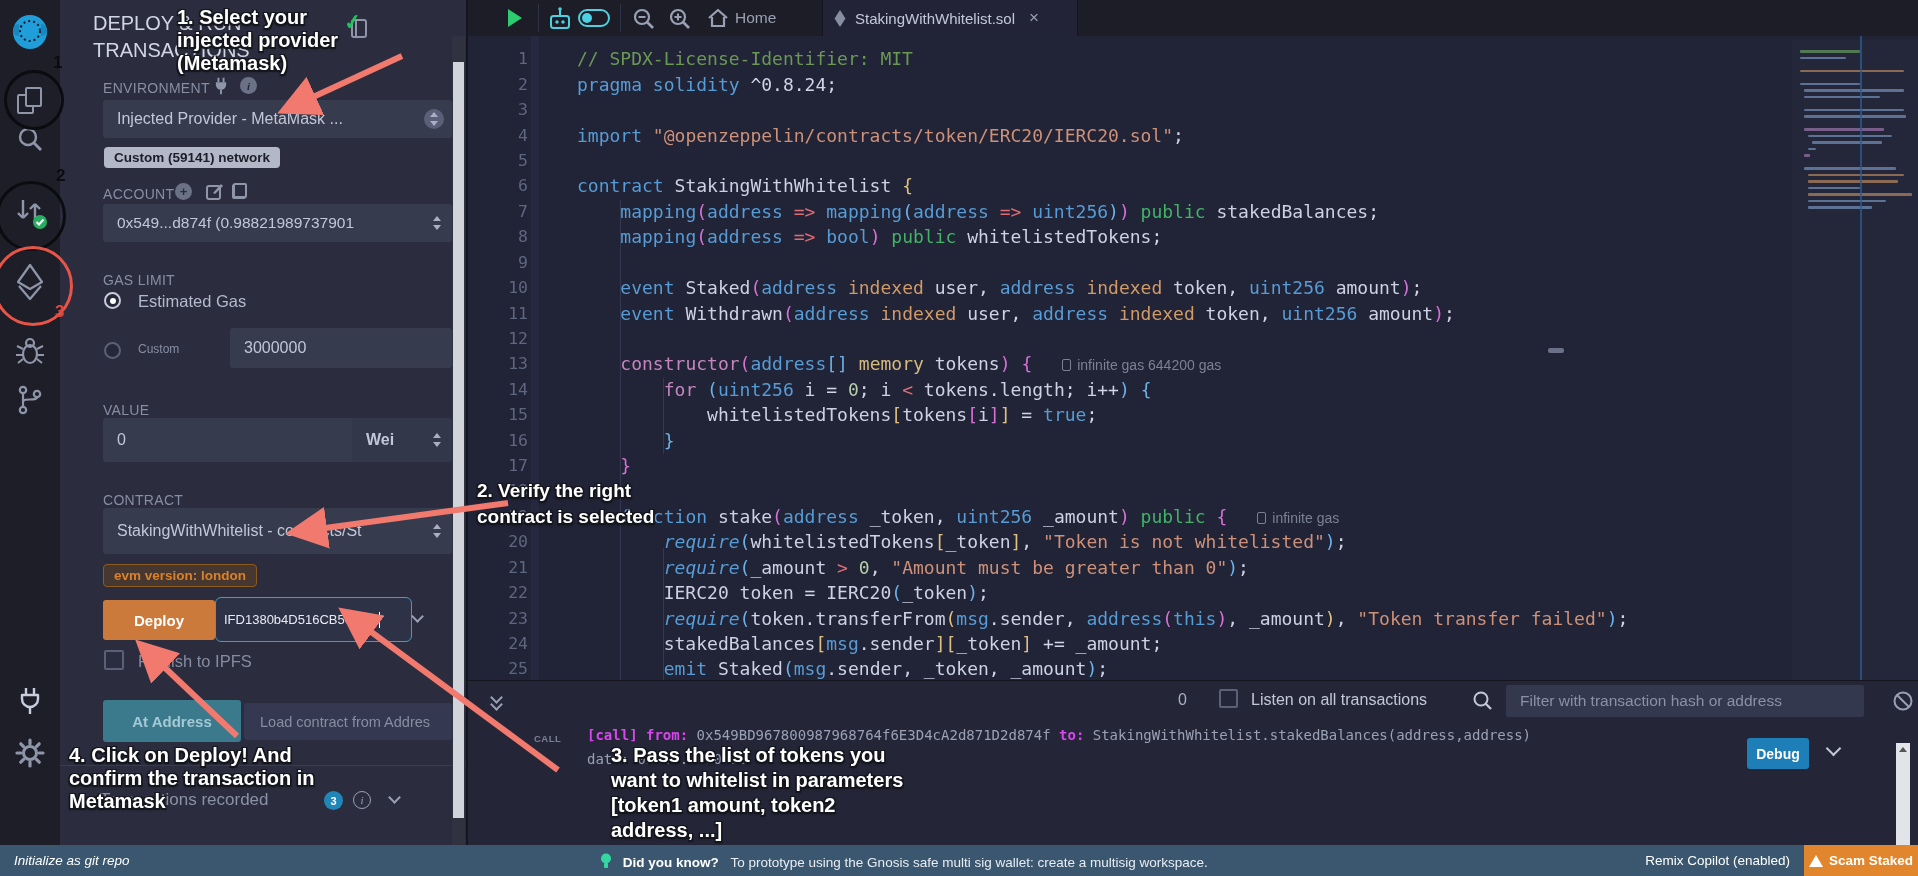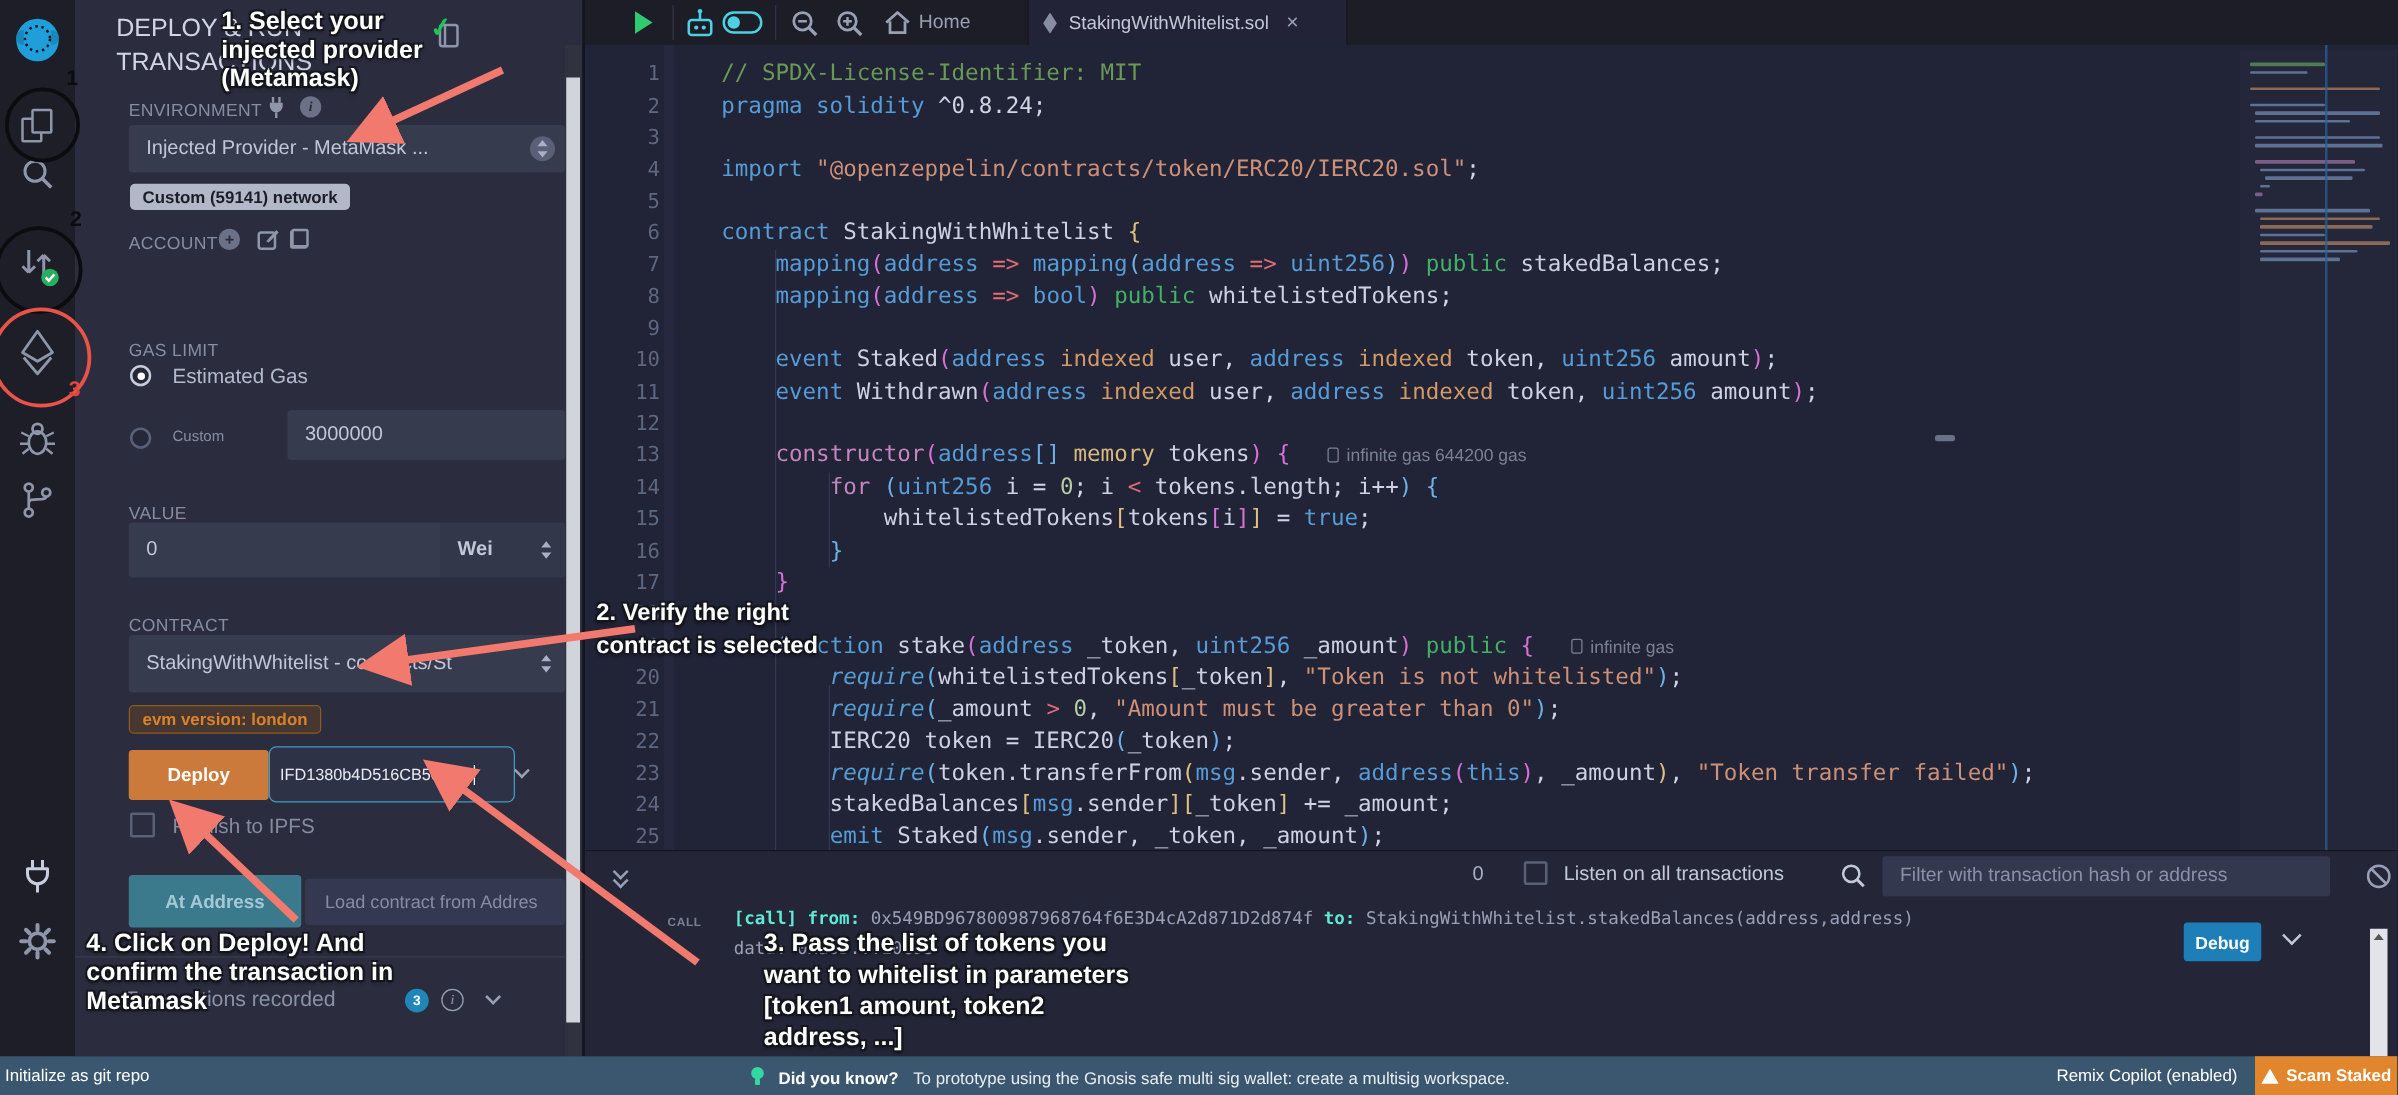--- a/index.html
+++ b/index.html
@@ -71,21 +71,21 @@
   #mm-line{position:absolute;left:1392px;top:0px;width:2px;height:644px;background:#2b5d93;opacity:.75;}
   #scrolldash{position:absolute;left:1080px;top:312px;width:16px;height:5px;border-radius:2px;background:#697087;}
 
   
   #terminal{position:absolute;left:0;top:680px;width:1452px;height:165px;background:#242638;border-top:1px solid #14151f;}
   .dchv{position:absolute;left:22px;top:12px;width:14px;height:18px;}
   .dchv .chv{border-color:#9aa0b4;position:absolute;left:2px;}
   #filterbox{position:absolute;left:1038px;top:4px;width:358px;height:32px;background:#34384e;border:none;border-radius:2px;color:#c2c7d8;font-size:15.5px;padding:0 14px;outline:none;}
   #filterbox::placeholder{color:#8a90a8;}
   .calltxt{font-family:"DejaVu Sans Mono",monospace;font-size:14px;white-space:pre;}
-  .tc-b{color:#5eead4;font-weight:bold;} .tc-g{color:#9aa0b5;}
+  .tc-b{color:#d946ef;font-weight:bold;} .tc-g{color:#9aa0b5;}
   #debugbtn{position:absolute;left:1279px;top:57px;width:62px;height:31px;background:#1e7fb8;border:none;border-radius:3px;color:#fff;font-weight:bold;font-size:14px;cursor:pointer;}
   #termscroll{position:absolute;left:1428px;top:62px;width:14px;height:103px;background:#e3e4e9;}
   #termscroll:before{content:"";position:absolute;left:3px;top:4px;border-left:4px solid transparent;border-right:4px solid transparent;border-bottom:5px solid #555;}
 
   
   #statusbar{position:absolute;left:0;top:845px;width:1918px;height:31px;background:#3a576f;color:#fff;font-size:13.5px;}
   #scam{position:absolute;right:0;top:0;width:114px;height:31px;background:#e1862c;display:flex;align-items:center;justify-content:center;gap:6px;font-weight:bold;cursor:pointer;}
 
   
   .ann{position:absolute;z-index:50;text-align:left;color:#fff;font-weight:bold;pointer-events:none;
@@ -208,20 +208,24 @@
 
     <div class="lbl" style="left:43px;top:186px;">ACCOUNT</div>
     <span class="abs pluscirc" style="left:115px;top:183px;">+</span>
     <span class="abs" style="left:145px;top:182px;">
       <svg width="19" height="19" viewBox="0 0 19 19">
           <rect x="2" y="4" width="13" height="13" rx="2" fill="none" stroke="#8f96aa" stroke-width="2"></rect>
           <path d="M8 11 L16 2 L18 4 L10 12 Z" fill="#8f96aa"></path>
         </svg>
     </span>
     <span class="abs copyic" style="left:172px;top:183px;"></span>
+    <div class="sel" style="left:43px;top:204px;width:349px;height:38px;font-size:15.5px;">
+      <span style="overflow:hidden;white-space:nowrap;max-width:310px;">0x549...d874f (0.98821989737901</span>
+      <span class="ud" style="position:absolute;right:10px;"></span>
+    </div>
 
     <div class="lbl" style="left:43px;top:272px;">GAS LIMIT</div>
     <span class="radio on" style="left:44px;top:292px;"></span>
     <div class="abs" style="left:78px;top:292px;font-size:16.5px;color:#b4bacd;">Estimated Gas</div>
     <span class="radio" style="left:44px;top:342px;"></span>
     <div class="abs" style="left:78px;top:342px;font-size:12px;color:#878da3;">Custom</div>
     <div class="sel" style="left:170px;top:328px;width:222px;height:40px;">
       <span>3000000</span>
     </div>
 
@@ -477,21 +481,21 @@
       <div class="abs" style="left:66px;top:52px;font-size:9.5px;color:#7a8094;font-weight:bold;letter-spacing:.5px;">CALL</div>
       <div class="abs calltxt" style="left:119px;top:46px;"><span class="tc-b">[call]</span><span class="tc-b"> from:</span><span class="tc-g"> 0x549BD967800987968764f6E3D4cA2d871D2d874f </span><span class="tc-b">to:</span><span class="tc-g"> StakingWithWhitelist.stakedBalances(address,address)</span></div>
       <div class="abs calltxt tc-g" style="left:119px;top:70px;">data: 0xa05...10c93</div>
       <button id="debugbtn">Debug</button>
       <span class="chv abs" style="left:1360px;top:62px;border-color:#c3c8d8;width:11px;height:11px;"></span>
       <div id="termscroll"></div>
     </div>
   </div>
 
   <div id="statusbar">
-    <div class="abs" style="left:4px;top:8px;">Initialize as git repo</div>
+    <div class="abs" style="left:14px;top:8px;font-style:italic;">Initialize as git repo</div>
     <div class="abs" style="left:600px;top:8px;">
       <span style="margin-right:7px;display:inline-block;vertical-align:-2px;">
         <svg width="12" height="16" viewBox="0 0 12 16">
             <circle cx="6" cy="5.5" r="5" fill="#35d7a0"></circle>
             <rect x="4" y="10" width="4" height="5" rx="1" fill="#35d7a0"></rect>
           </svg>
       </span>
       <span style="font-weight:bold;">Did you know?</span>
       <span style="margin-left:8px;color:#e8edf4;">To prototype using the Gnosis safe multi sig wallet: create a multisig workspace.</span>
     </div>

